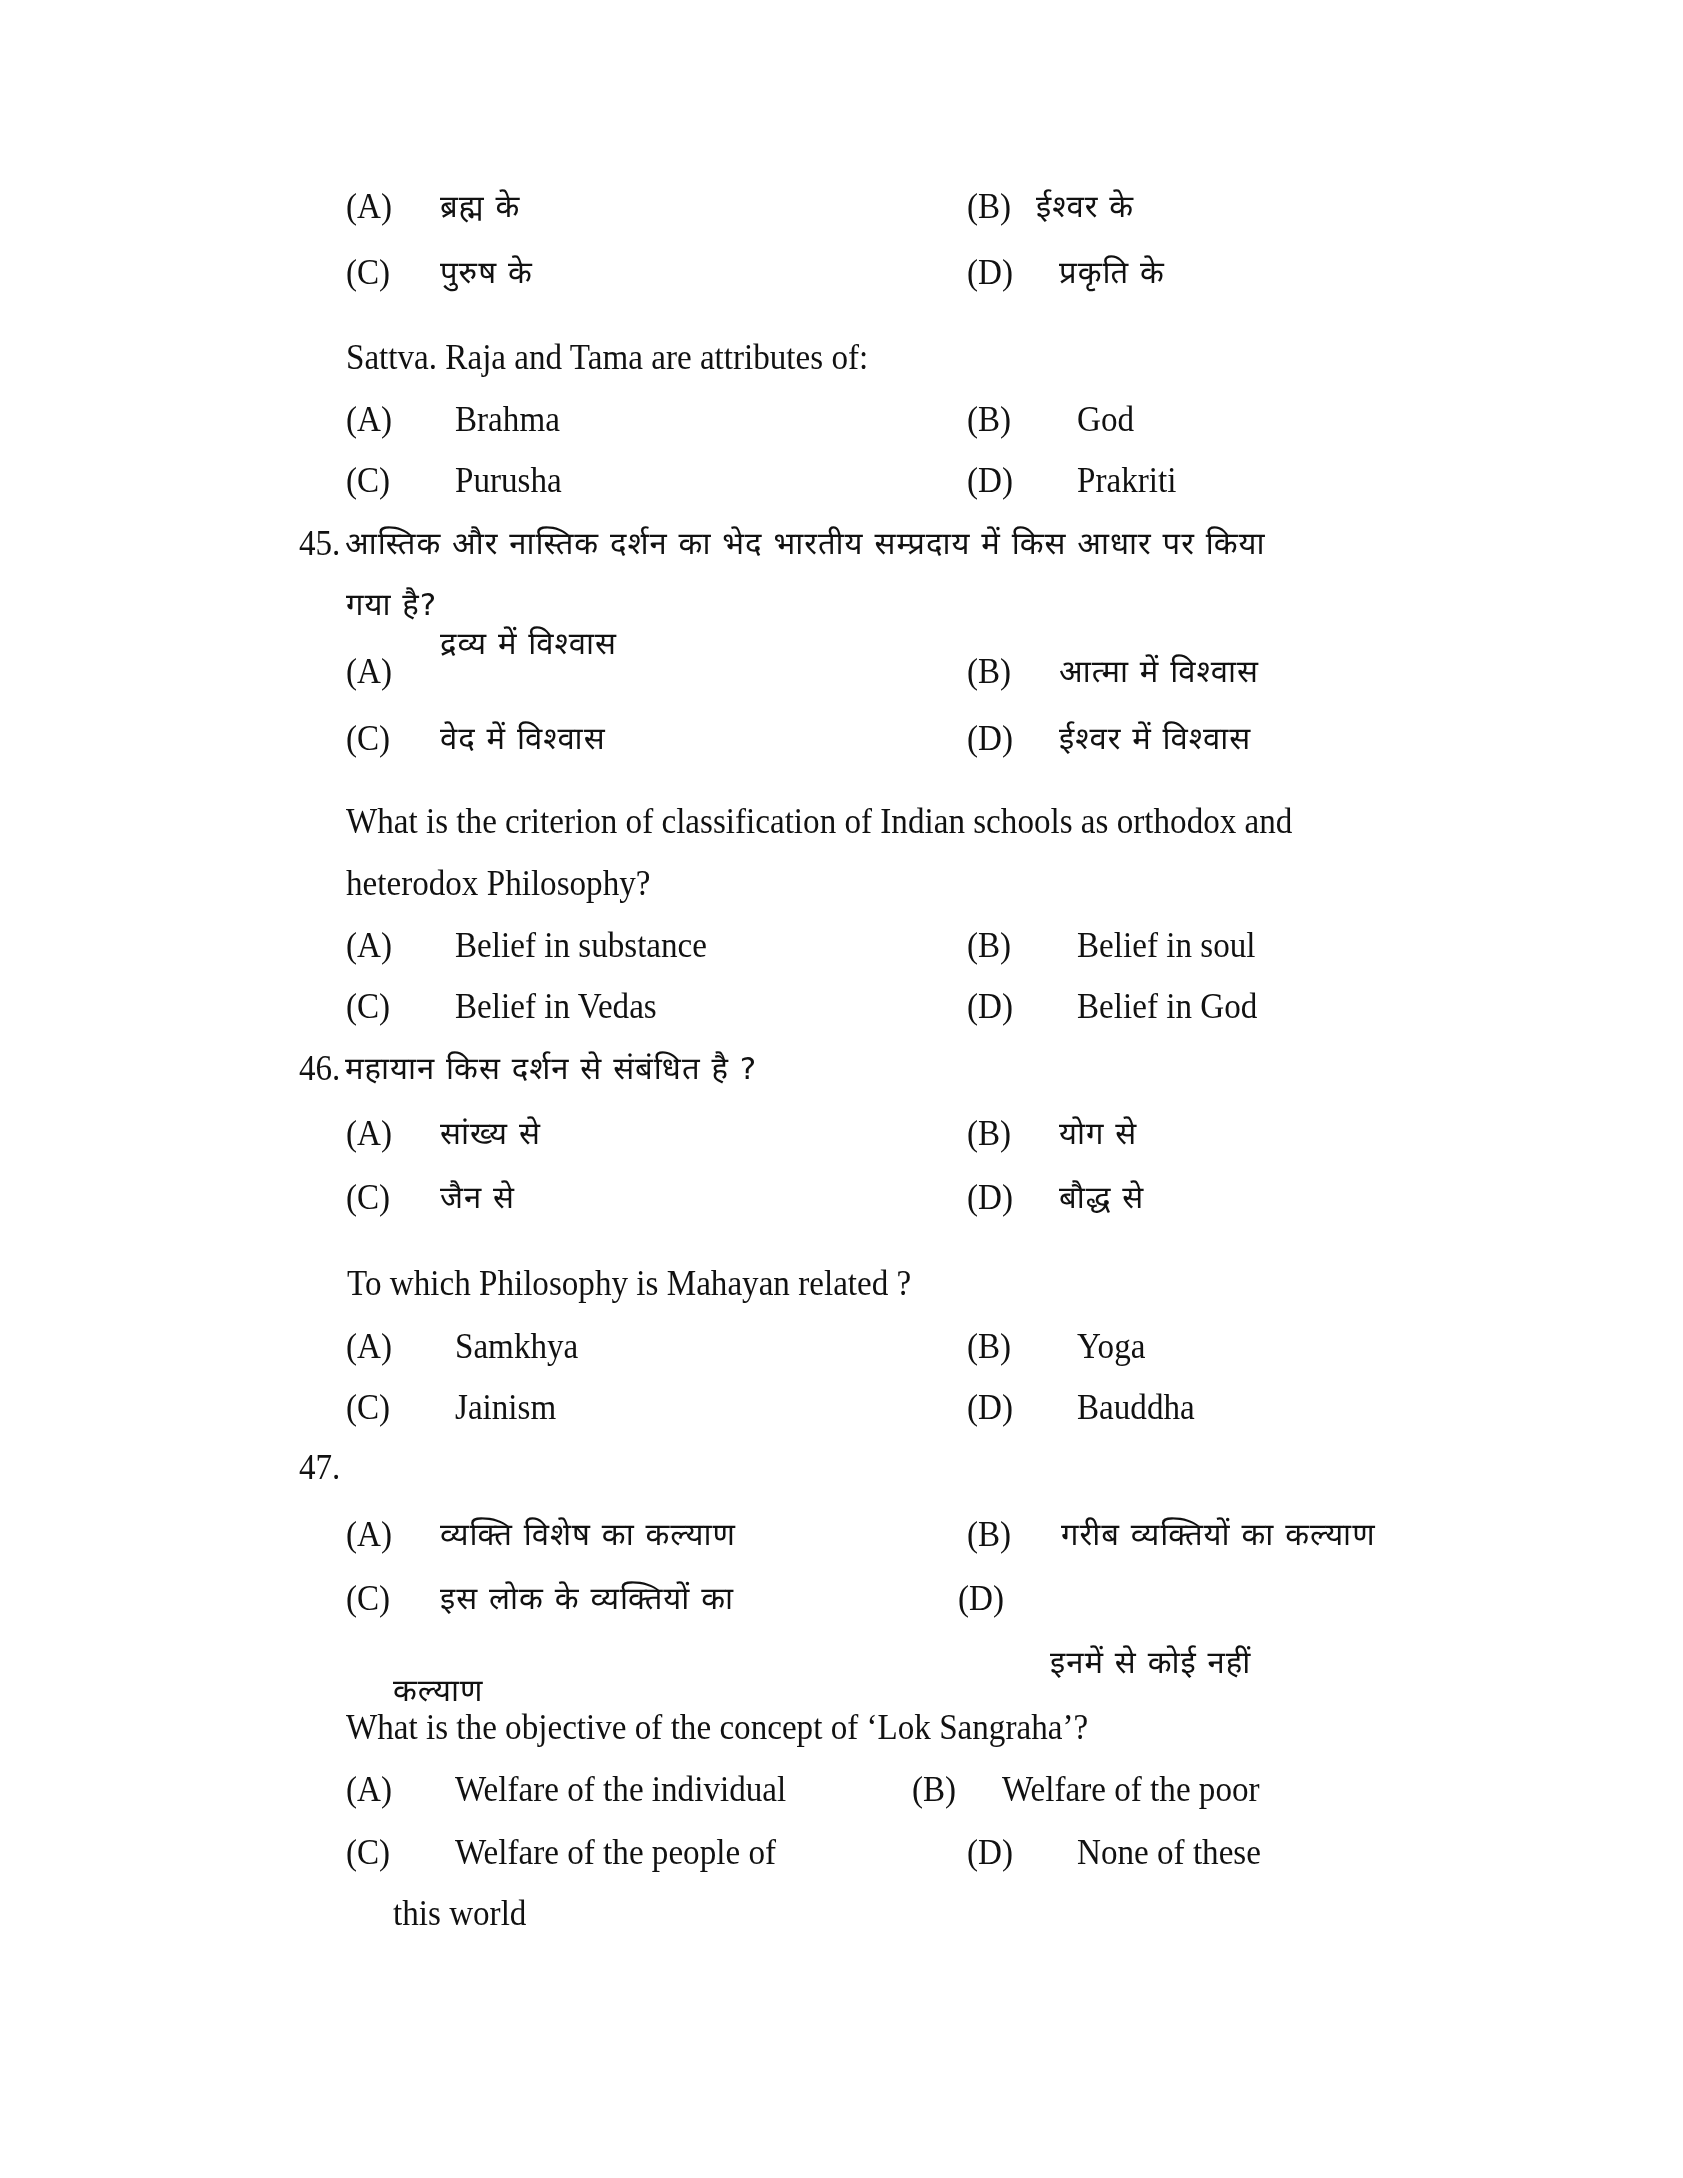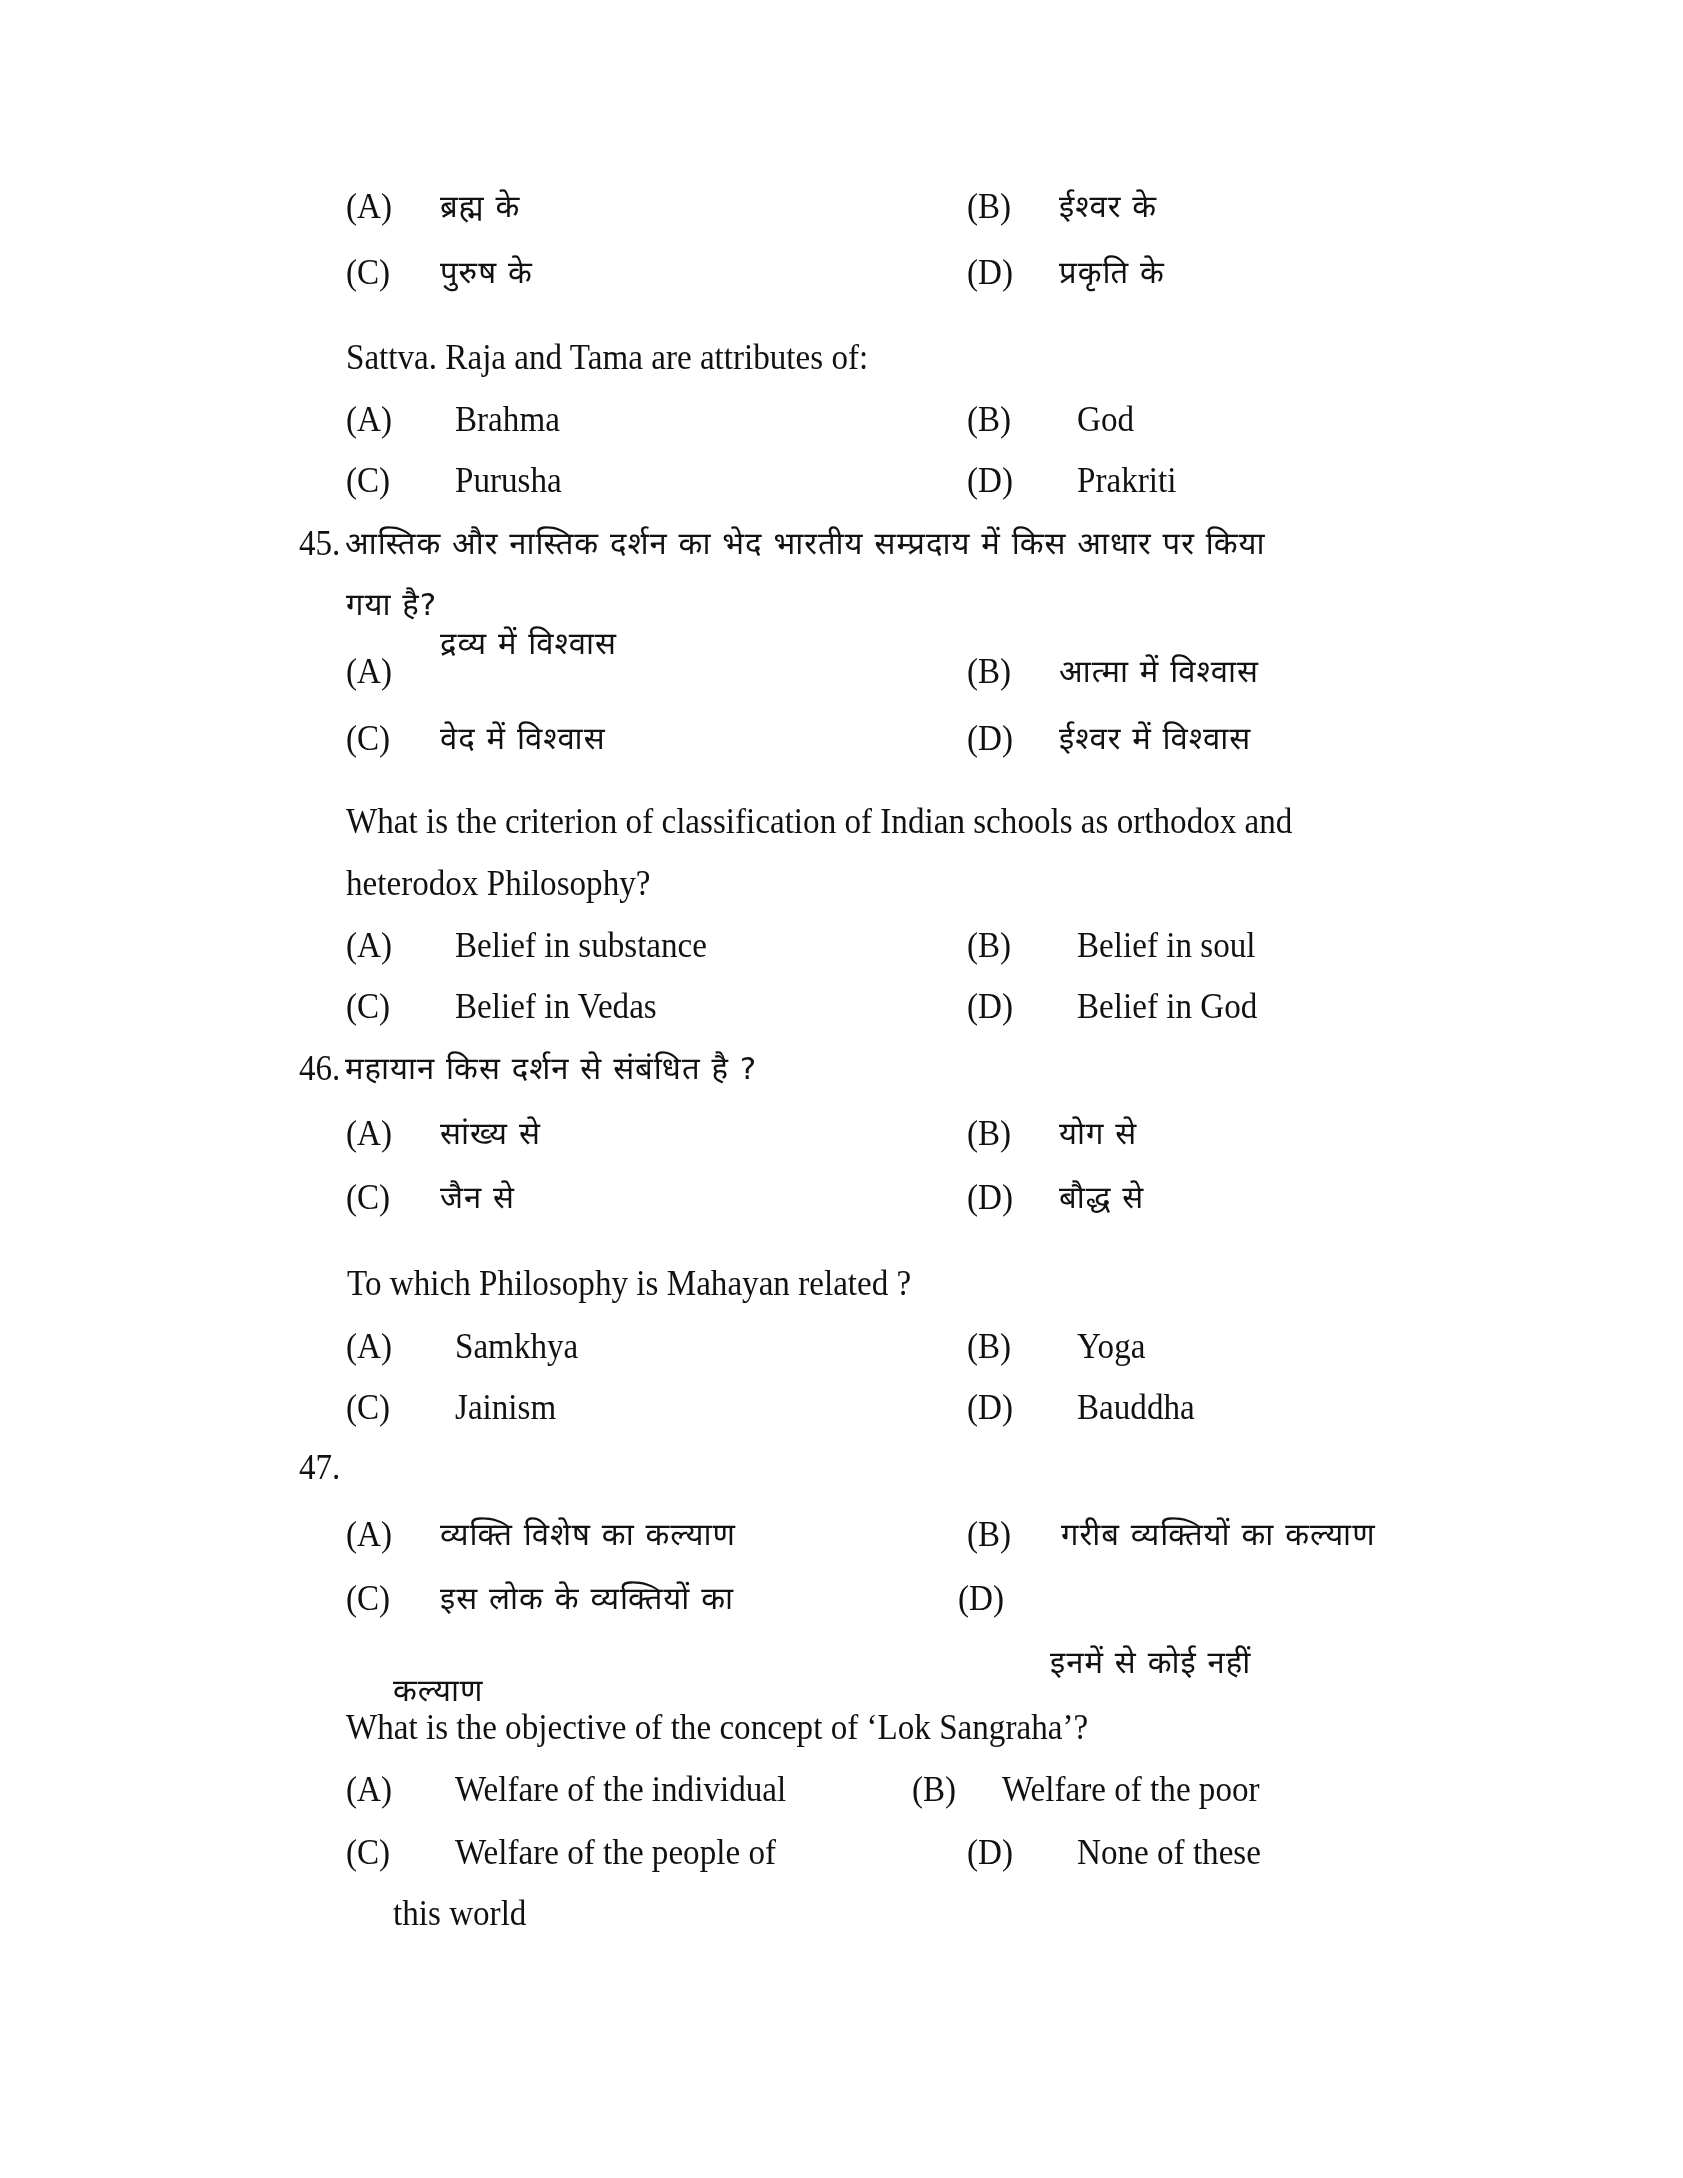--- a/index.html
+++ b/index.html
@@ -9,21 +9,21 @@
   .hi { font-family:"DejaVu Sans","Liberation Sans",sans-serif; font-size:31px; transform:none; letter-spacing:1px; }
 </style>
 </head>
 <body>
 
 <div class="page">
 
   <span class="t" style="left:346px;top:184px">(A)</span>
   <span class="t hi" style="left:440px;top:184px">ब्रह्म के</span>
   <span class="t" style="left:967px;top:184px">(B)</span>
-  <span class="t hi" style="left:1059px;top:184px">ईश्वर के</span>
+  <span class="t hi" style="left:1036px;top:184px">ईश्वर के</span>
 
   <span class="t" style="left:346px;top:250px">(C)</span>
   <span class="t hi" style="left:440px;top:250px">पुरुष के</span>
   <span class="t" style="left:967px;top:250px">(D)</span>
   <span class="t hi" style="left:1059px;top:250px">प्रकृति के</span>
 
   <span class="t" style="left:346px;top:335px">Sattva. Raja and Tama are attributes of:</span>
 
   <span class="t" style="left:346px;top:397px">(A)</span>
   <span class="t" style="left:455px;top:397px">Brahma</span>

